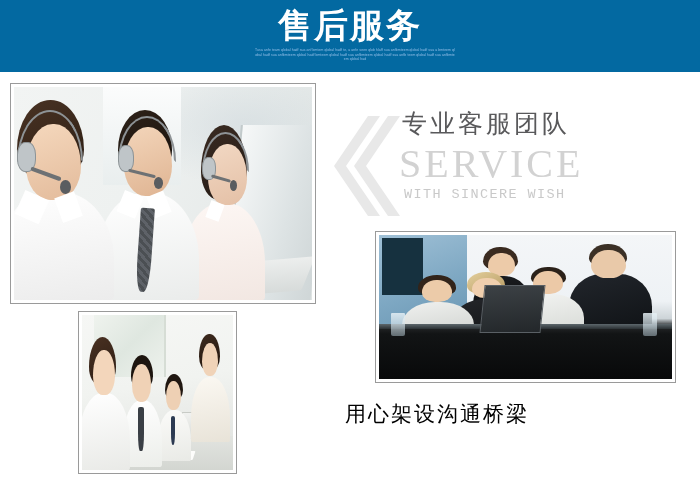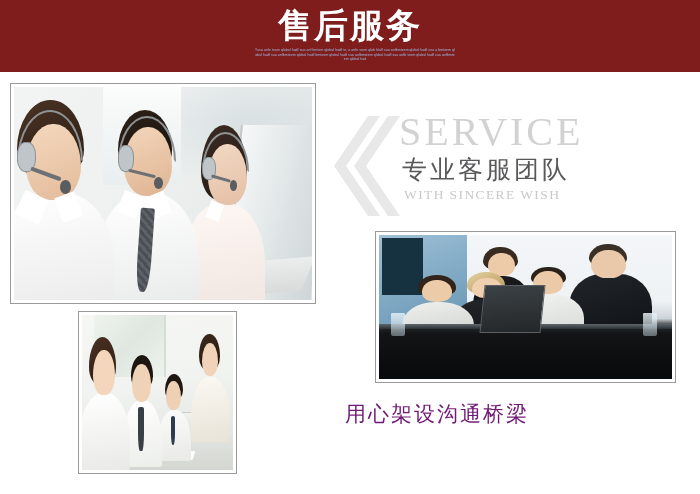--- a/index.html
+++ b/index.html
@@ -21,21 +21,21 @@
     height: 494px;
     background: #ffffff;
   }
 
   
   #banner {
     position: absolute;
     left: 0; top: 0;
     width: 700px;
     height: 72px;
-    background: #7f1d1d;
+    background: #0369a1;
     overflow: hidden;
   }
   #banner-title {
     position: absolute;
     left: 0; top: 4px;
     width: 700px;
     text-align: center;
     color: #ffffff;
     font-size: 34px;
     font-weight: bold;
@@ -271,32 +271,32 @@
     line-height: 44px;
     font-family: "Liberation Serif", "DejaVu Serif", serif;
     white-space: nowrap;
   }
   #service-en-sub {
     margin-left: 2px;
     font-size: 13.5px;
     color: #c9c9c9;
     letter-spacing: 1.4px;
     line-height: 18px;
-    font-family: Liberation Serif, serif;
+    font-family: Liberation Mono, monospace;
     white-space: nowrap;
   }
 
   #slogan-block {
     position: absolute;
     left: 345px; top: 398px;
     width: 340px;
   }
   #slogan-line1 {
     font-size: 21px;
-    color: #701a75;
+    color: #000000;
     letter-spacing: 2px;
     line-height: 32px;
     font-family: "DejaVu Sans", "Liberation Sans", sans-serif;
     white-space: nowrap;
   }
   #slogan-line2 {
     margin-left: 38px;
     font-size: 21px;
     color: #6b6b6d;
     letter-spacing: 2px;
@@ -440,22 +440,22 @@
   </div>
 
   <div id="chevron">
     <svg width="66" height="100" viewBox="0 0 66 100" aria-hidden="true">
       <polygon points="34,0 46,0 12,50 46,100 34,100 0,50" fill="#e8e8e8"></polygon>
       <polygon points="54,0 66,0 32,50 66,100 54,100 20,50" fill="#e8e8e8"></polygon>
     </svg>
   </div>
 
   <div id="service-block">
+    <div id="service-cn">专业客服团队</div>
     <div id="service-en">SERVICE</div>
-    <div id="service-cn">专业客服团队</div>
     <div id="service-en-sub">WITH SINCERE WISH</div>
   </div>
 
   <div id="slogan-block">
     <div id="slogan-line1">用心架设沟通桥梁</div>
   </div>
 
 </div>
 
 </body></html>

